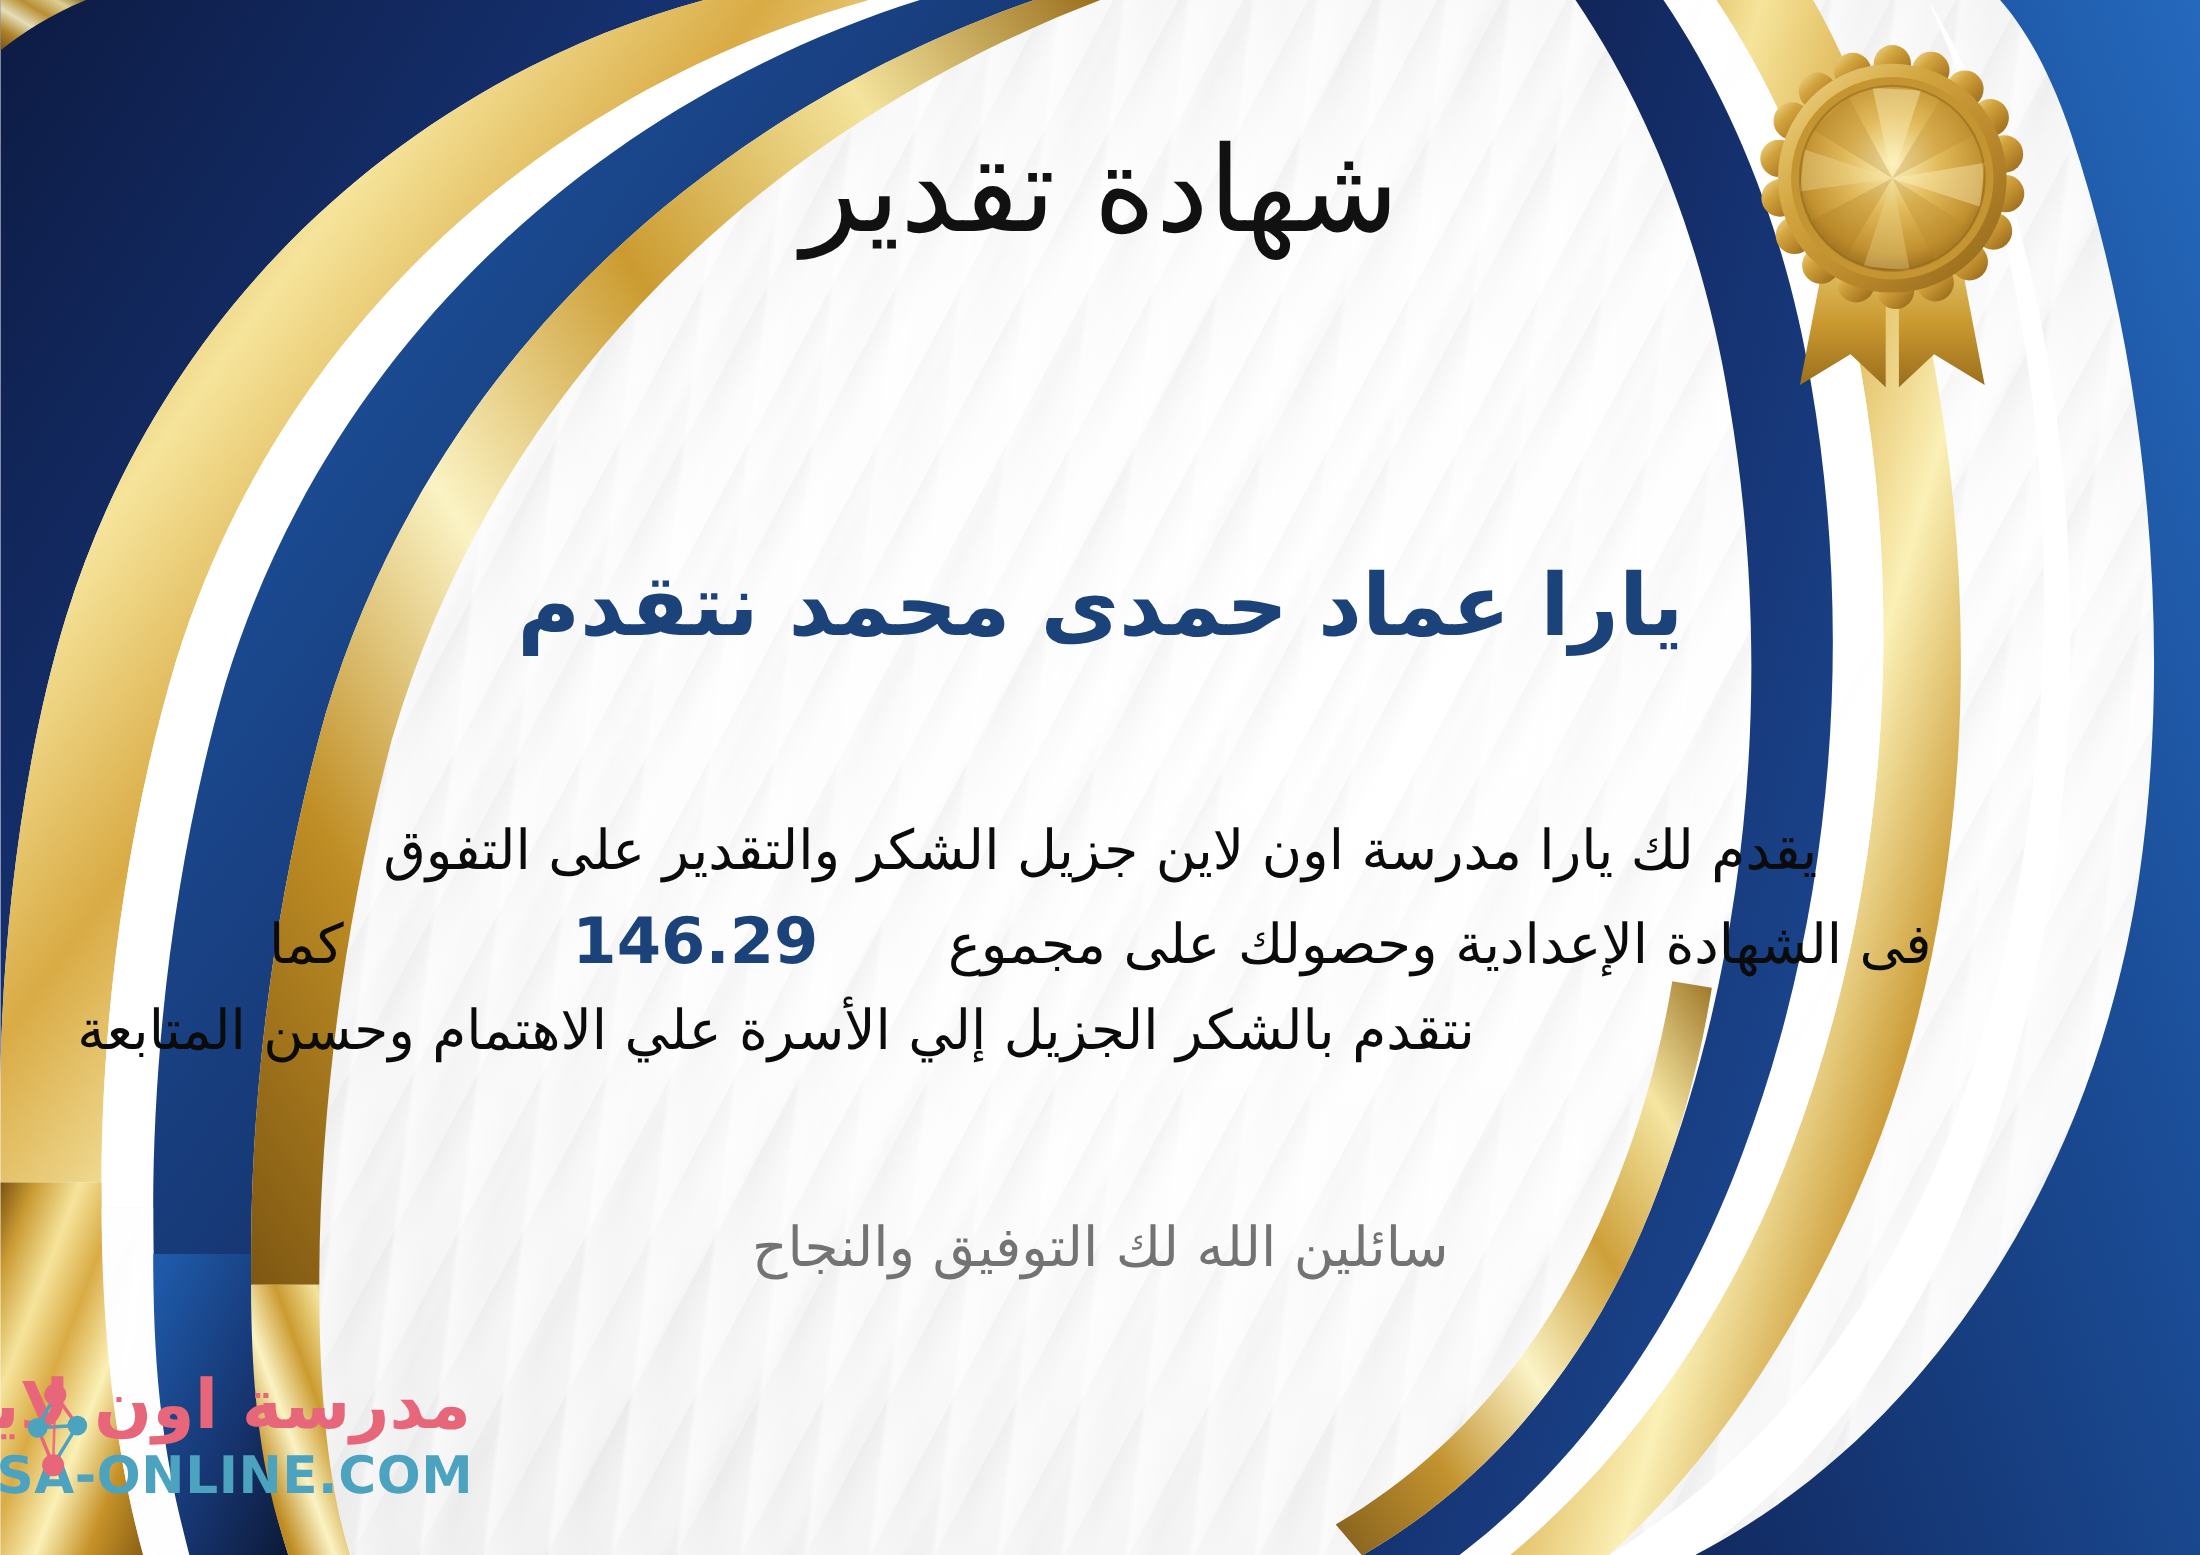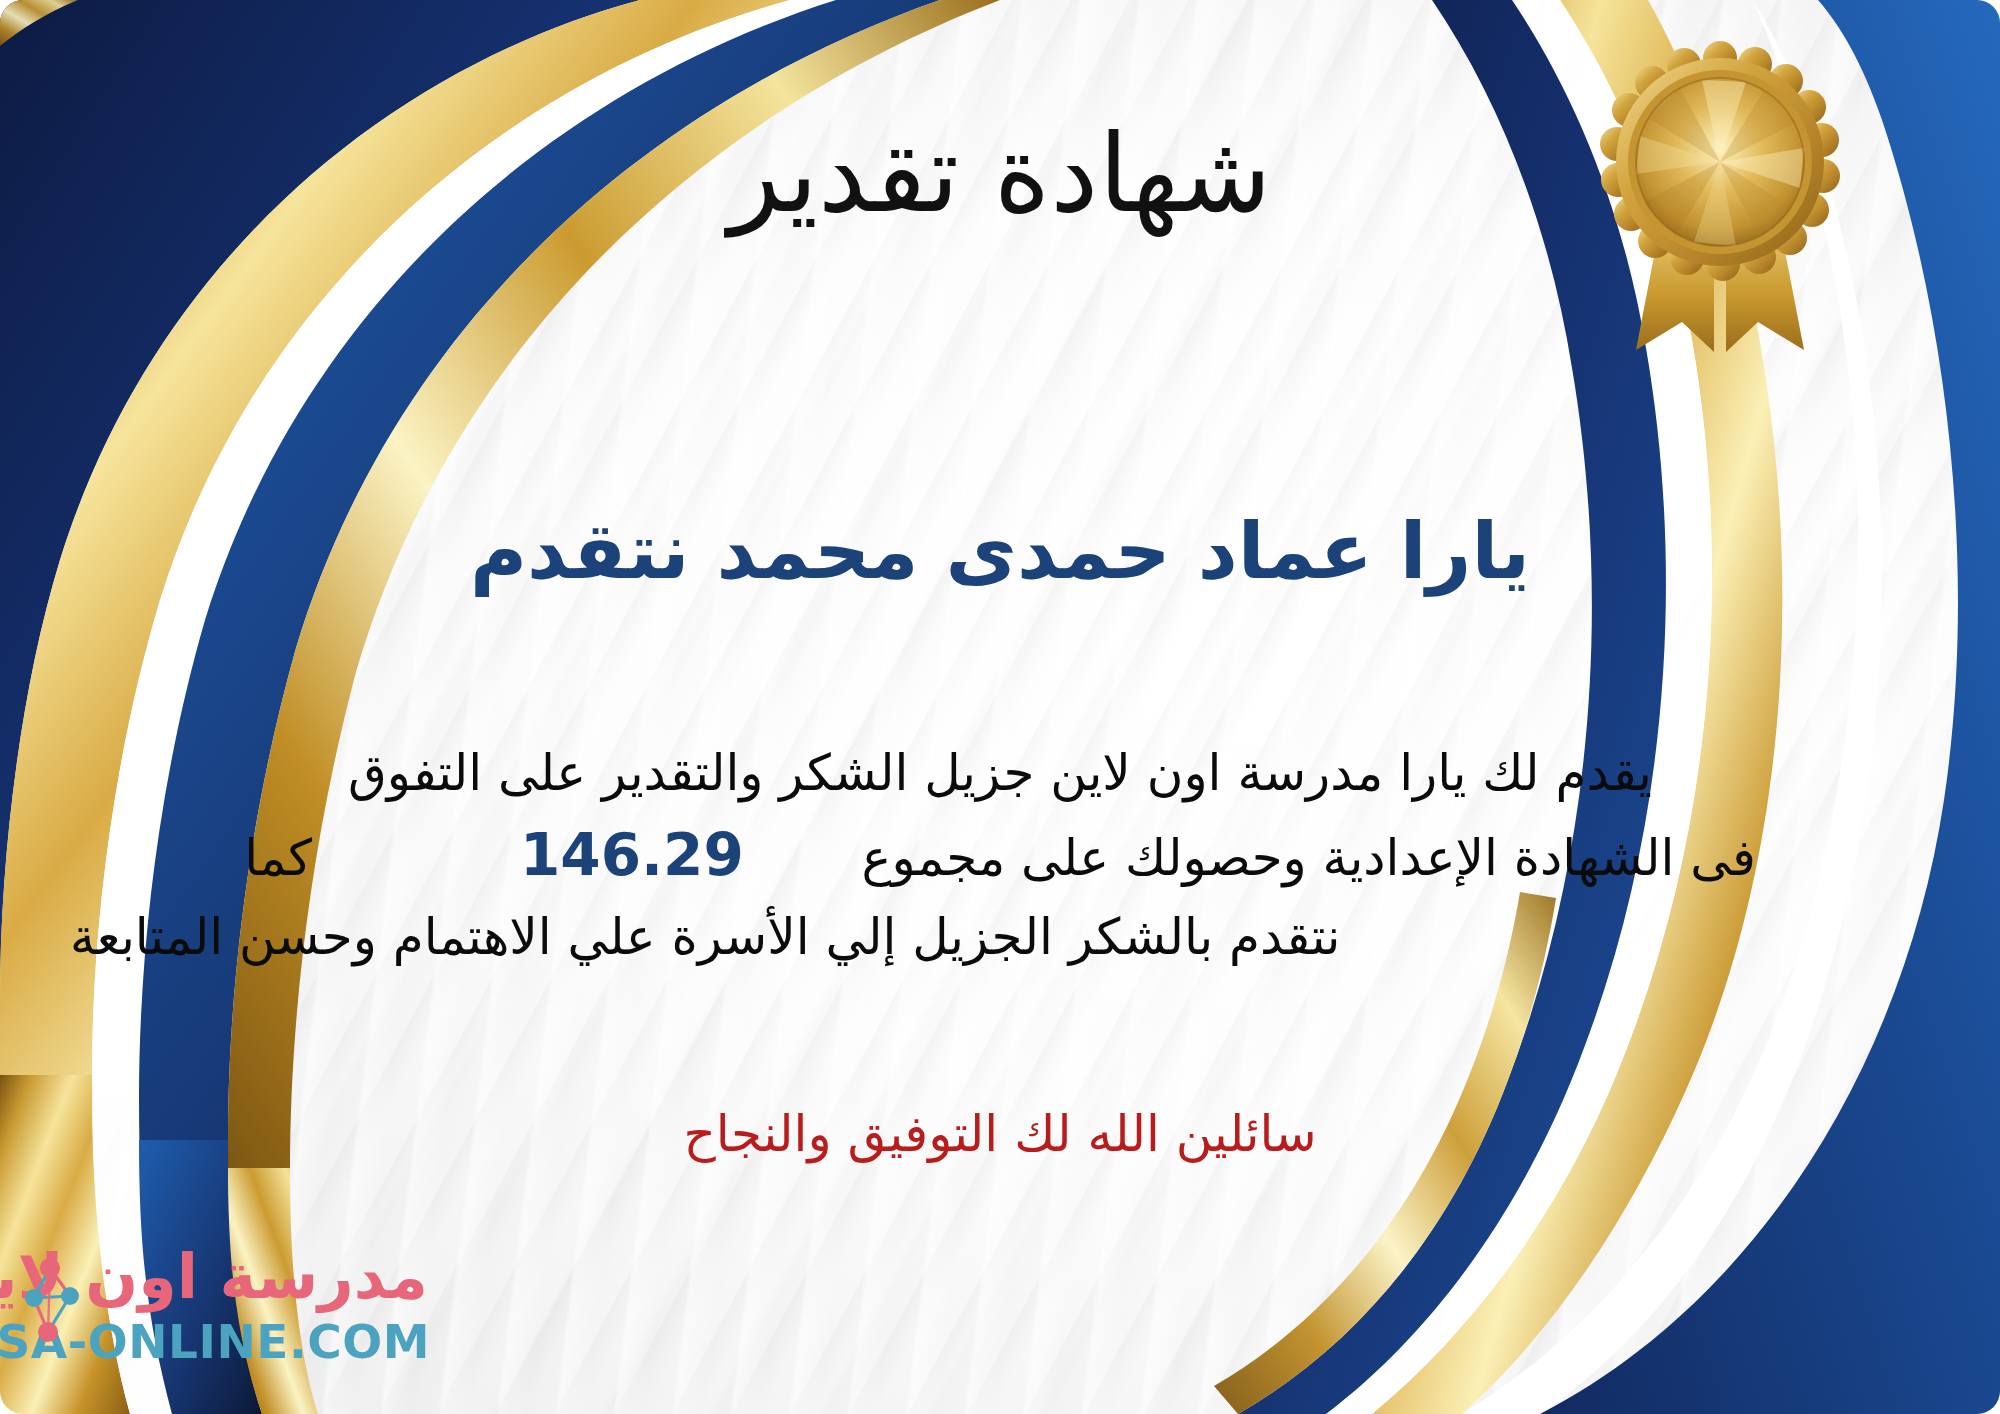--- a/index.html
+++ b/index.html
@@ -8,21 +8,20 @@
     width:2000px;height:1414px;overflow:hidden;position:relative;
     font-family:"DejaVu Sans","Liberation Sans",sans-serif;
   }
 
   
   .cert{
     position:absolute;inset:0;
     width:2000px;height:1414px;
     background:#ffffff;
     overflow:hidden;
-    border-radius:23px;
   }
 
   
   .texture{
     position:absolute;inset:0;
     background:
       repeating-linear-gradient(
         118deg,
         rgba(0,0,0,0.000) 0px,
         rgba(0,0,0,0.000) 9px,
@@ -120,21 +119,21 @@
     unicode-bidi:isolate;
   }
   .spacer-wide{display:inline-block;width:150px;}
   .spacer-mid{display:inline-block;width:60px;}
 
   .closing{
     position:absolute;
     top:1105px;left:0;width:2000px;
     text-align:center;
     direction:rtl;
-    color:#b91c1c;
+    color:#737373;
     font-size:50px;
     font-weight:400;
   }
 
   
   .brand{
     position:absolute;
     left:18px;bottom:26px;
     width:470px;height:150px;
     direction:rtl;

